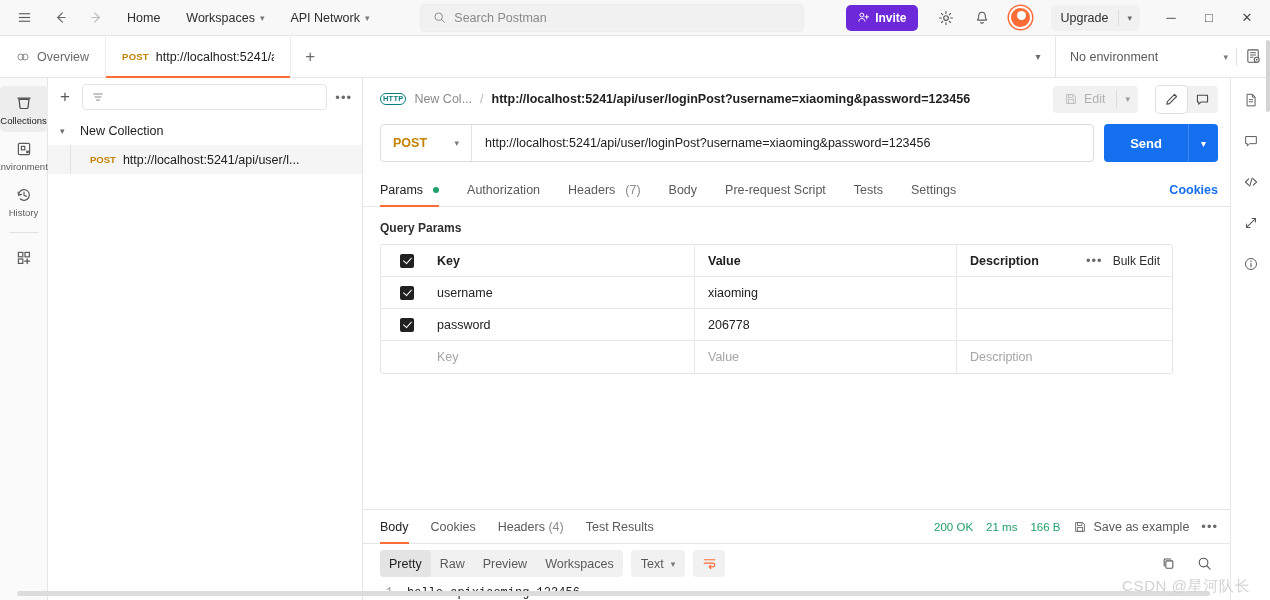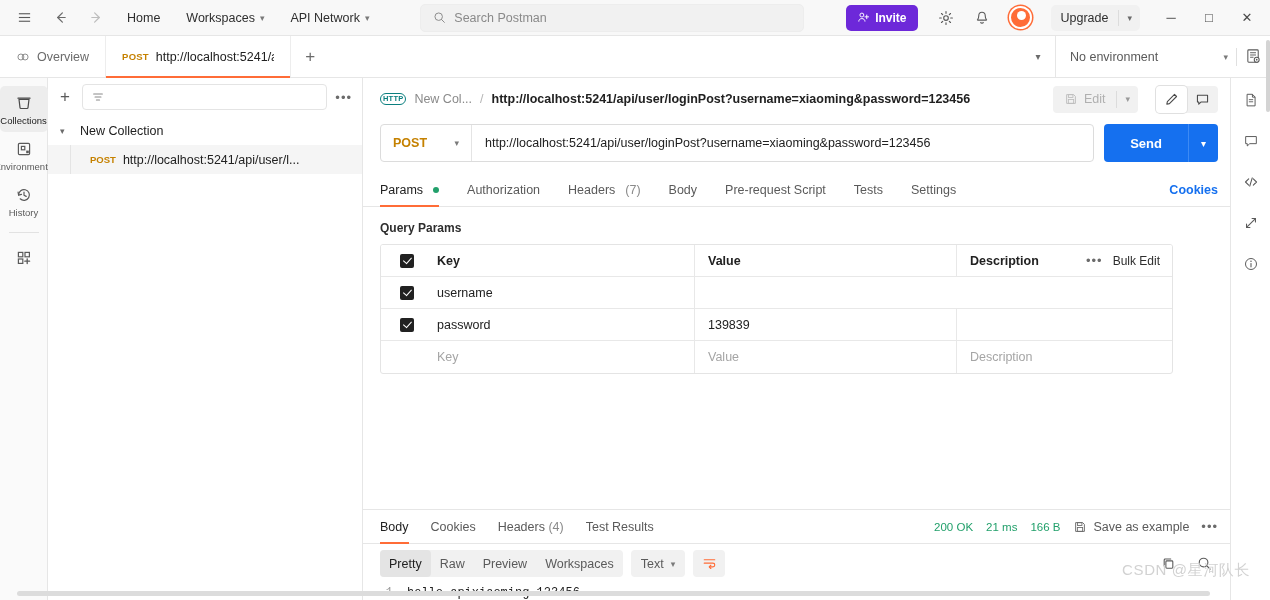--- a/index.html
+++ b/index.html
@@ -313,21 +313,21 @@
     padding-top: 10px; gap: 17px;
   }
   .rrail .ri { width: 28px; height: 24px; display: flex; align-items: center; justify-content: center; color: #5a5a5a; cursor: pointer; }
 
   
   .vscroll-side { position: absolute; right: 0; top: 40px; width: 4px; height: 72px; background: #d4d4d4; border-radius: 2px; }
   .hscroll { position: absolute; left: 17px; right: 60px; bottom: 4px; height: 5px; }
   .hscroll .thumb { width: 100%; height: 5px; background: #dcdcdc; border-radius: 3px; }
 
   .watermark {
-    position: absolute; right: 20px; bottom: 20px;
+    position: absolute; right: 20px; bottom: 4px;
     font-size: 15px; color: #d2d2d2; letter-spacing: .6px;
     pointer-events: none; user-select: none;
   }
 </style>
 </head>
 <body>
 
 <div class="app">
 
   <div class="topbar">
@@ -603,34 +603,37 @@
           </div>
         </div>
 
         <div class="prow">
           <div class="pcb">
             <span class="cbox"></span>
           </div>
           <div class="pkey">
             <span class="ptxt">username</span>
           </div>
+          <div class="pval">
+            <span class="ptxt">xiaoming</span>
+          </div>
           <div class="pdesc">
             <span class="ptxt"></span>
           </div>
         </div>
 
         <div class="prow">
           <div class="pcb">
             <span class="cbox"></span>
           </div>
           <div class="pkey">
             <span class="ptxt">password</span>
           </div>
           <div class="pval">
-            <span class="ptxt">139839</span>
+            <span class="ptxt">206778</span>
           </div>
           <div class="pdesc">
             <span class="ptxt"></span>
           </div>
         </div>
 
         <div class="prow">
           <div class="pcb"></div>
           <div class="pkey">
             <span class="ptxt muted">Key</span>

